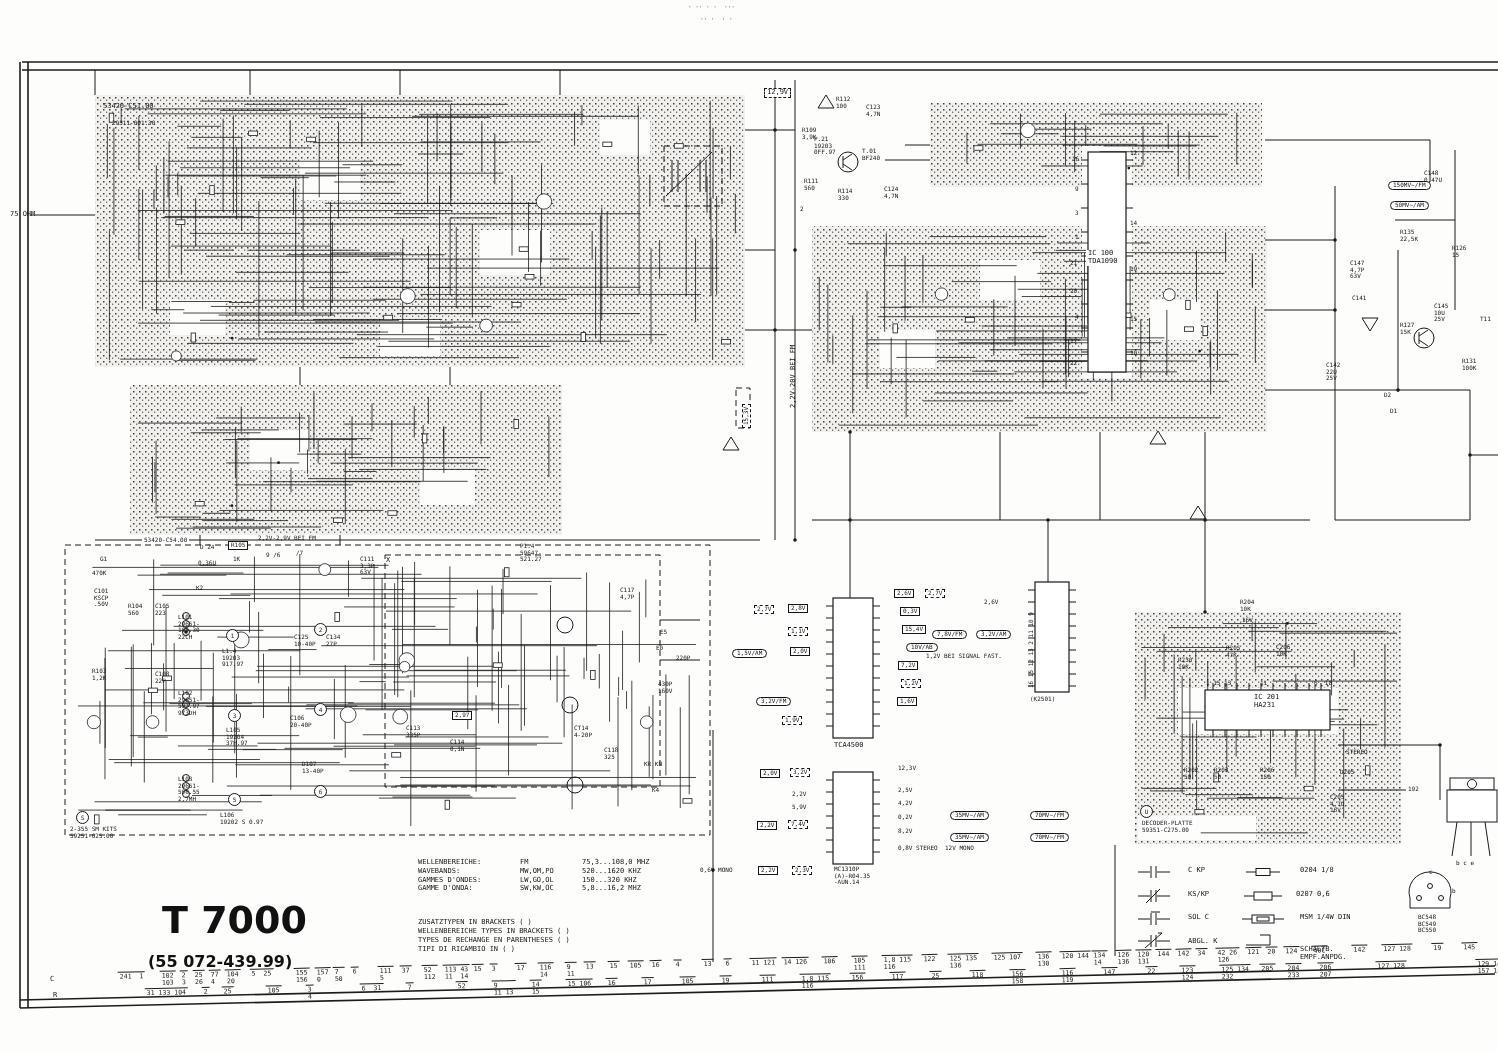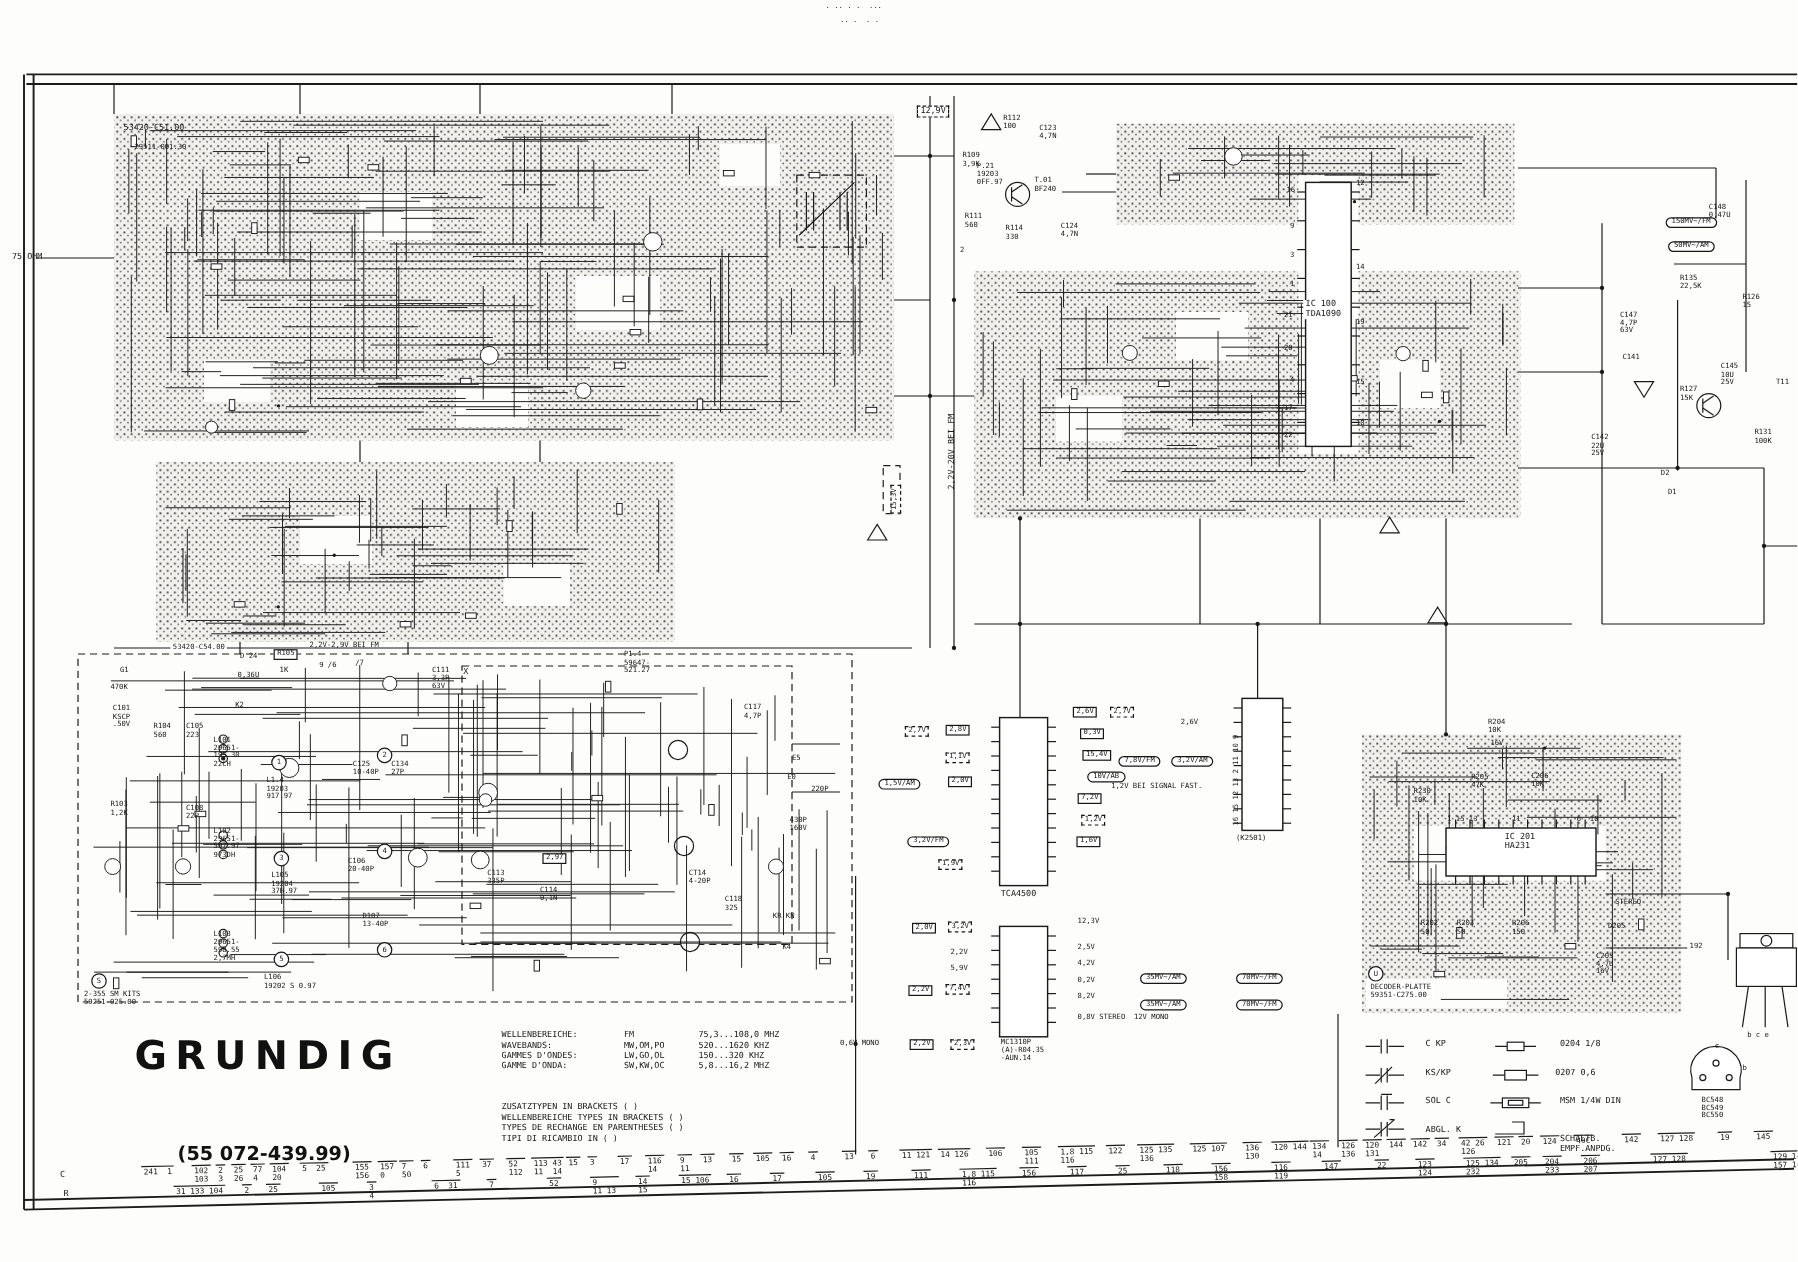--- a/index.html
+++ b/index.html
@@ -847,21 +847,21 @@
         <circle cx="1470" cy="455" r="1.8" fill="#1a1a1a"></circle>
         <circle cx="1335" cy="240" r="1.8" fill="#1a1a1a"></circle>
         <circle cx="850" cy="432" r="1.8" fill="#1a1a1a"></circle>
         <circle cx="1205" cy="612" r="1.8" fill="#1a1a1a"></circle>
         <circle cx="1440" cy="745" r="1.8" fill="#1a1a1a"></circle>
         <circle cx="713" cy="870" r="1.8" fill="#1a1a1a"></circle>
         <circle cx="186" cy="632" r="1.8" fill="#1a1a1a"></circle>
       </g>
   </svg>
 
-  <div id="brand">GRUNDIG</div>
+  <div id="model">T 7000</div>
   <div id="part">(55 072-439.99)</div>
 
   <div id="spec">
       <div class="srow">
         <span class="c1">WELLENBEREICHE:</span>
         <span class="c2">FM</span>
         <span class="c3">75,3...108,0 MHZ</span>
       </div>
       <div class="srow">
         <span class="c1">WAVEBANDS:</span>

